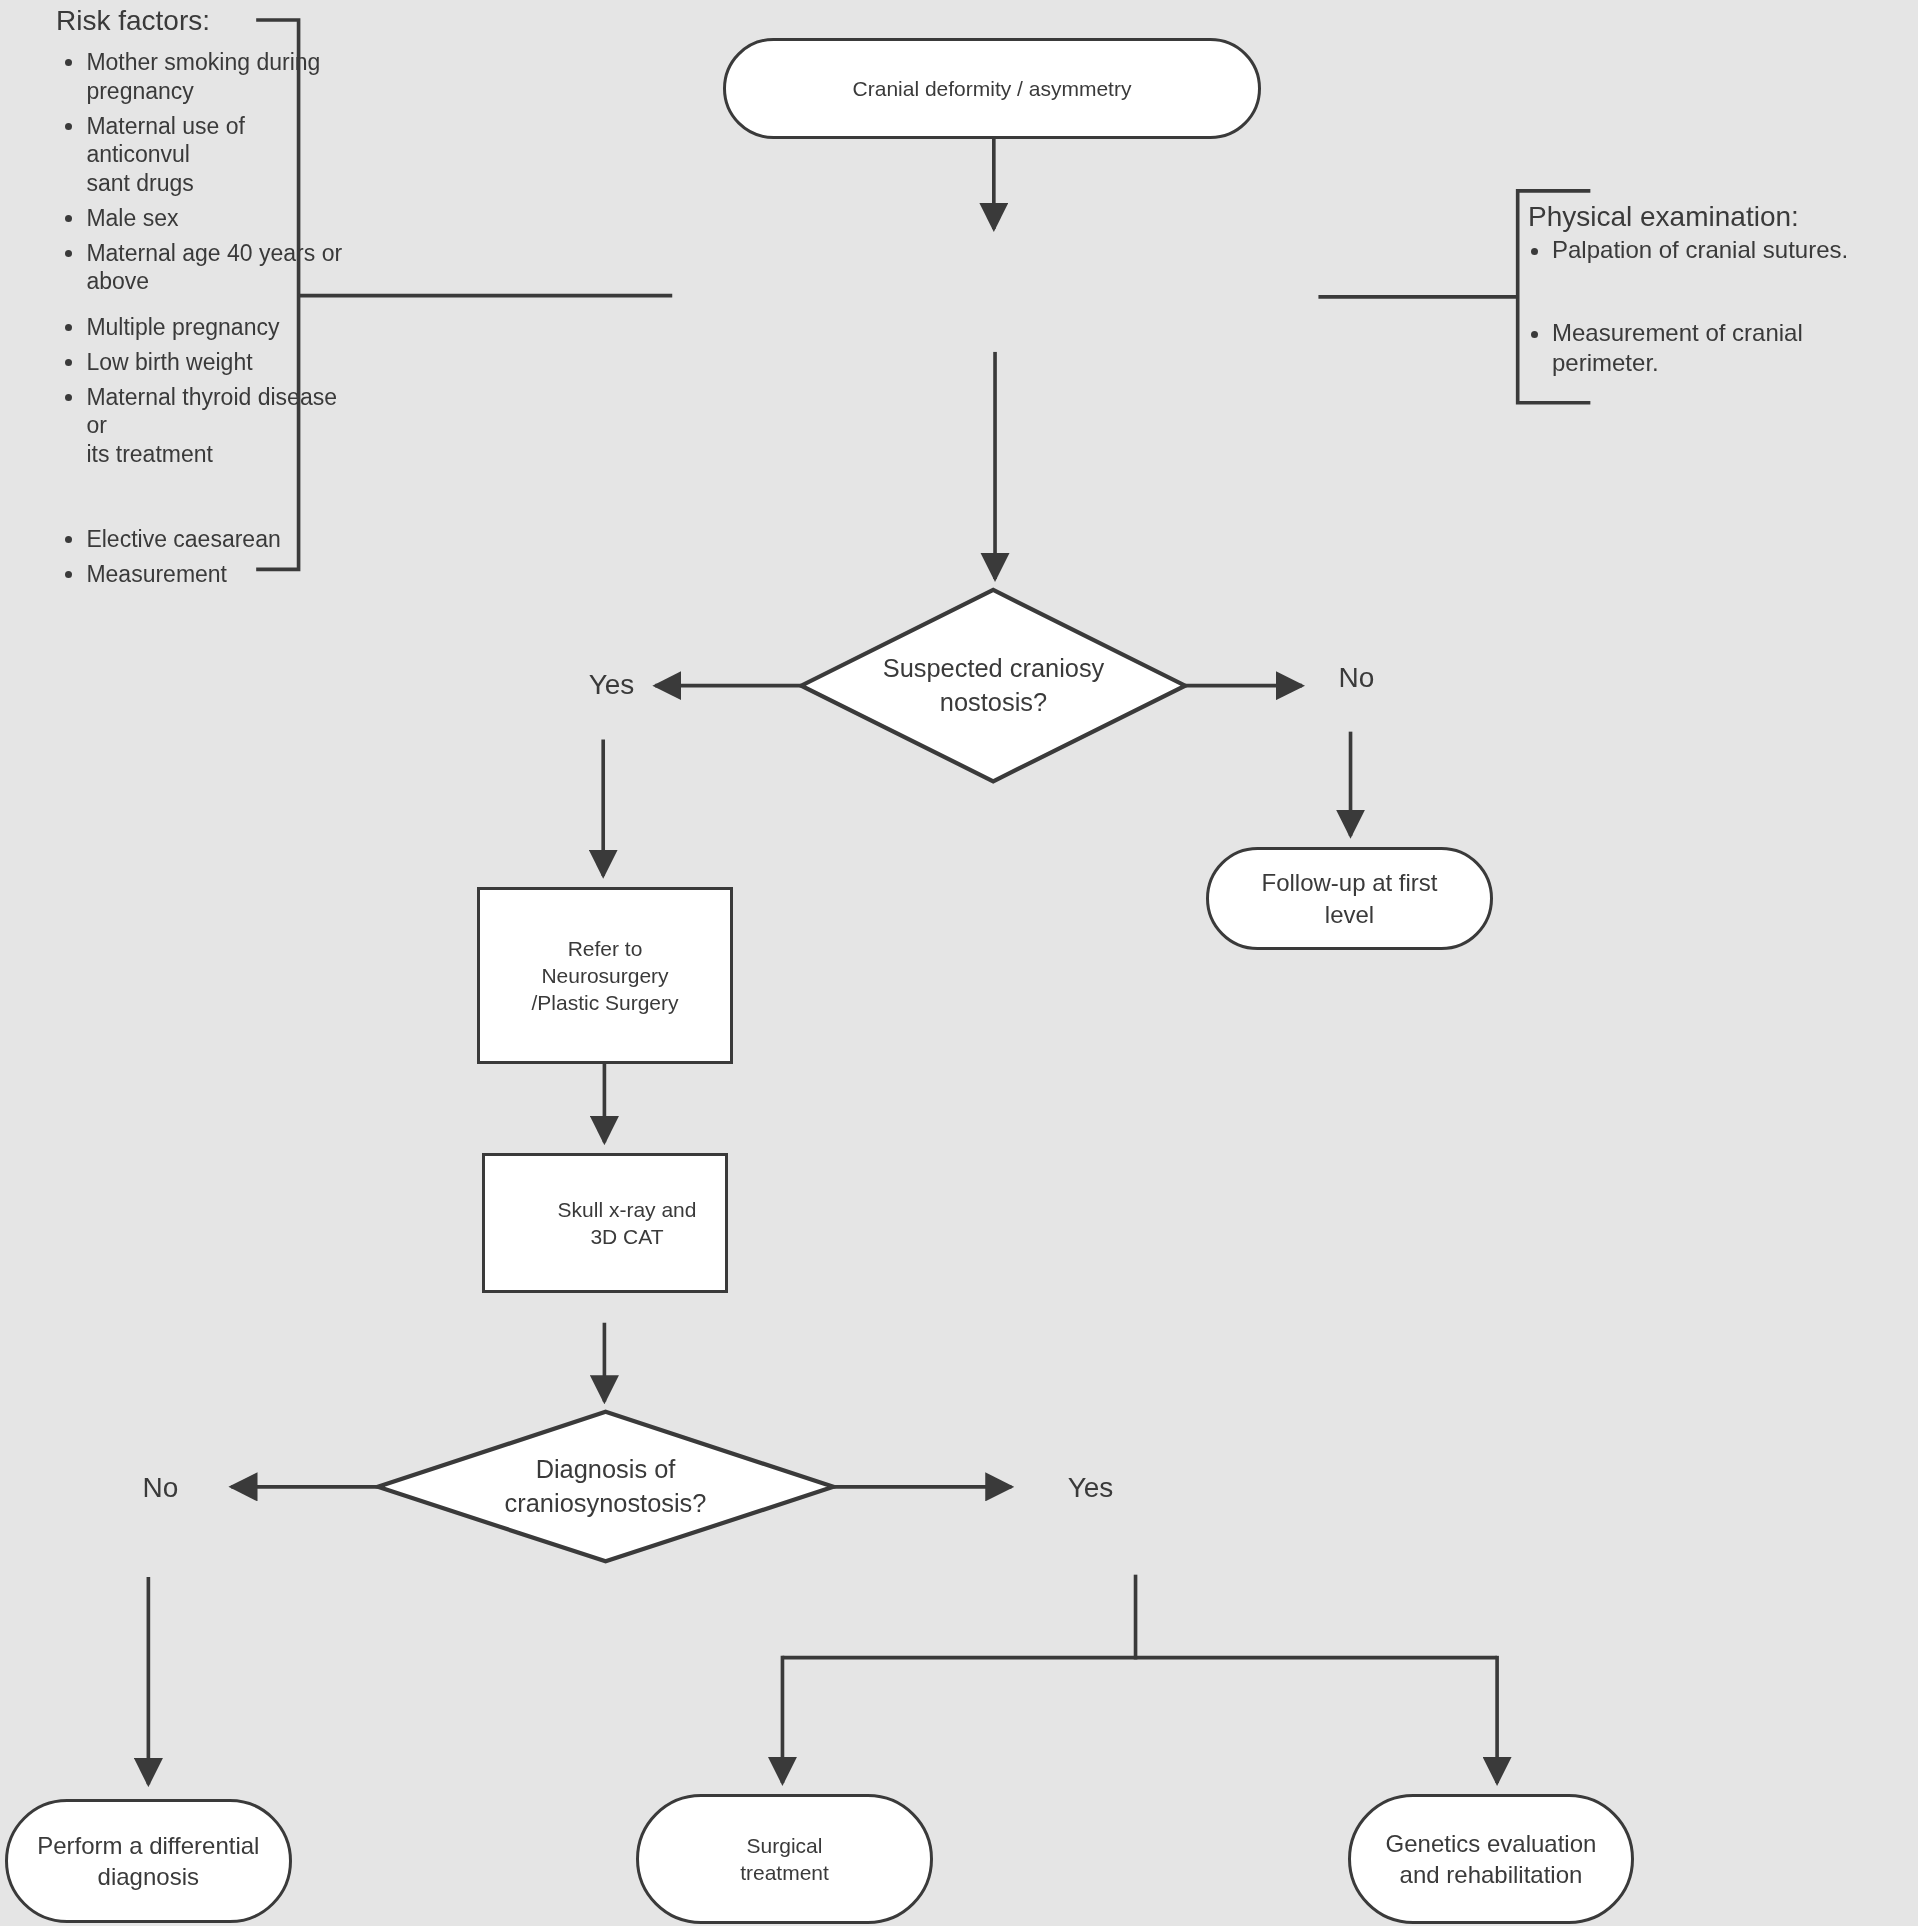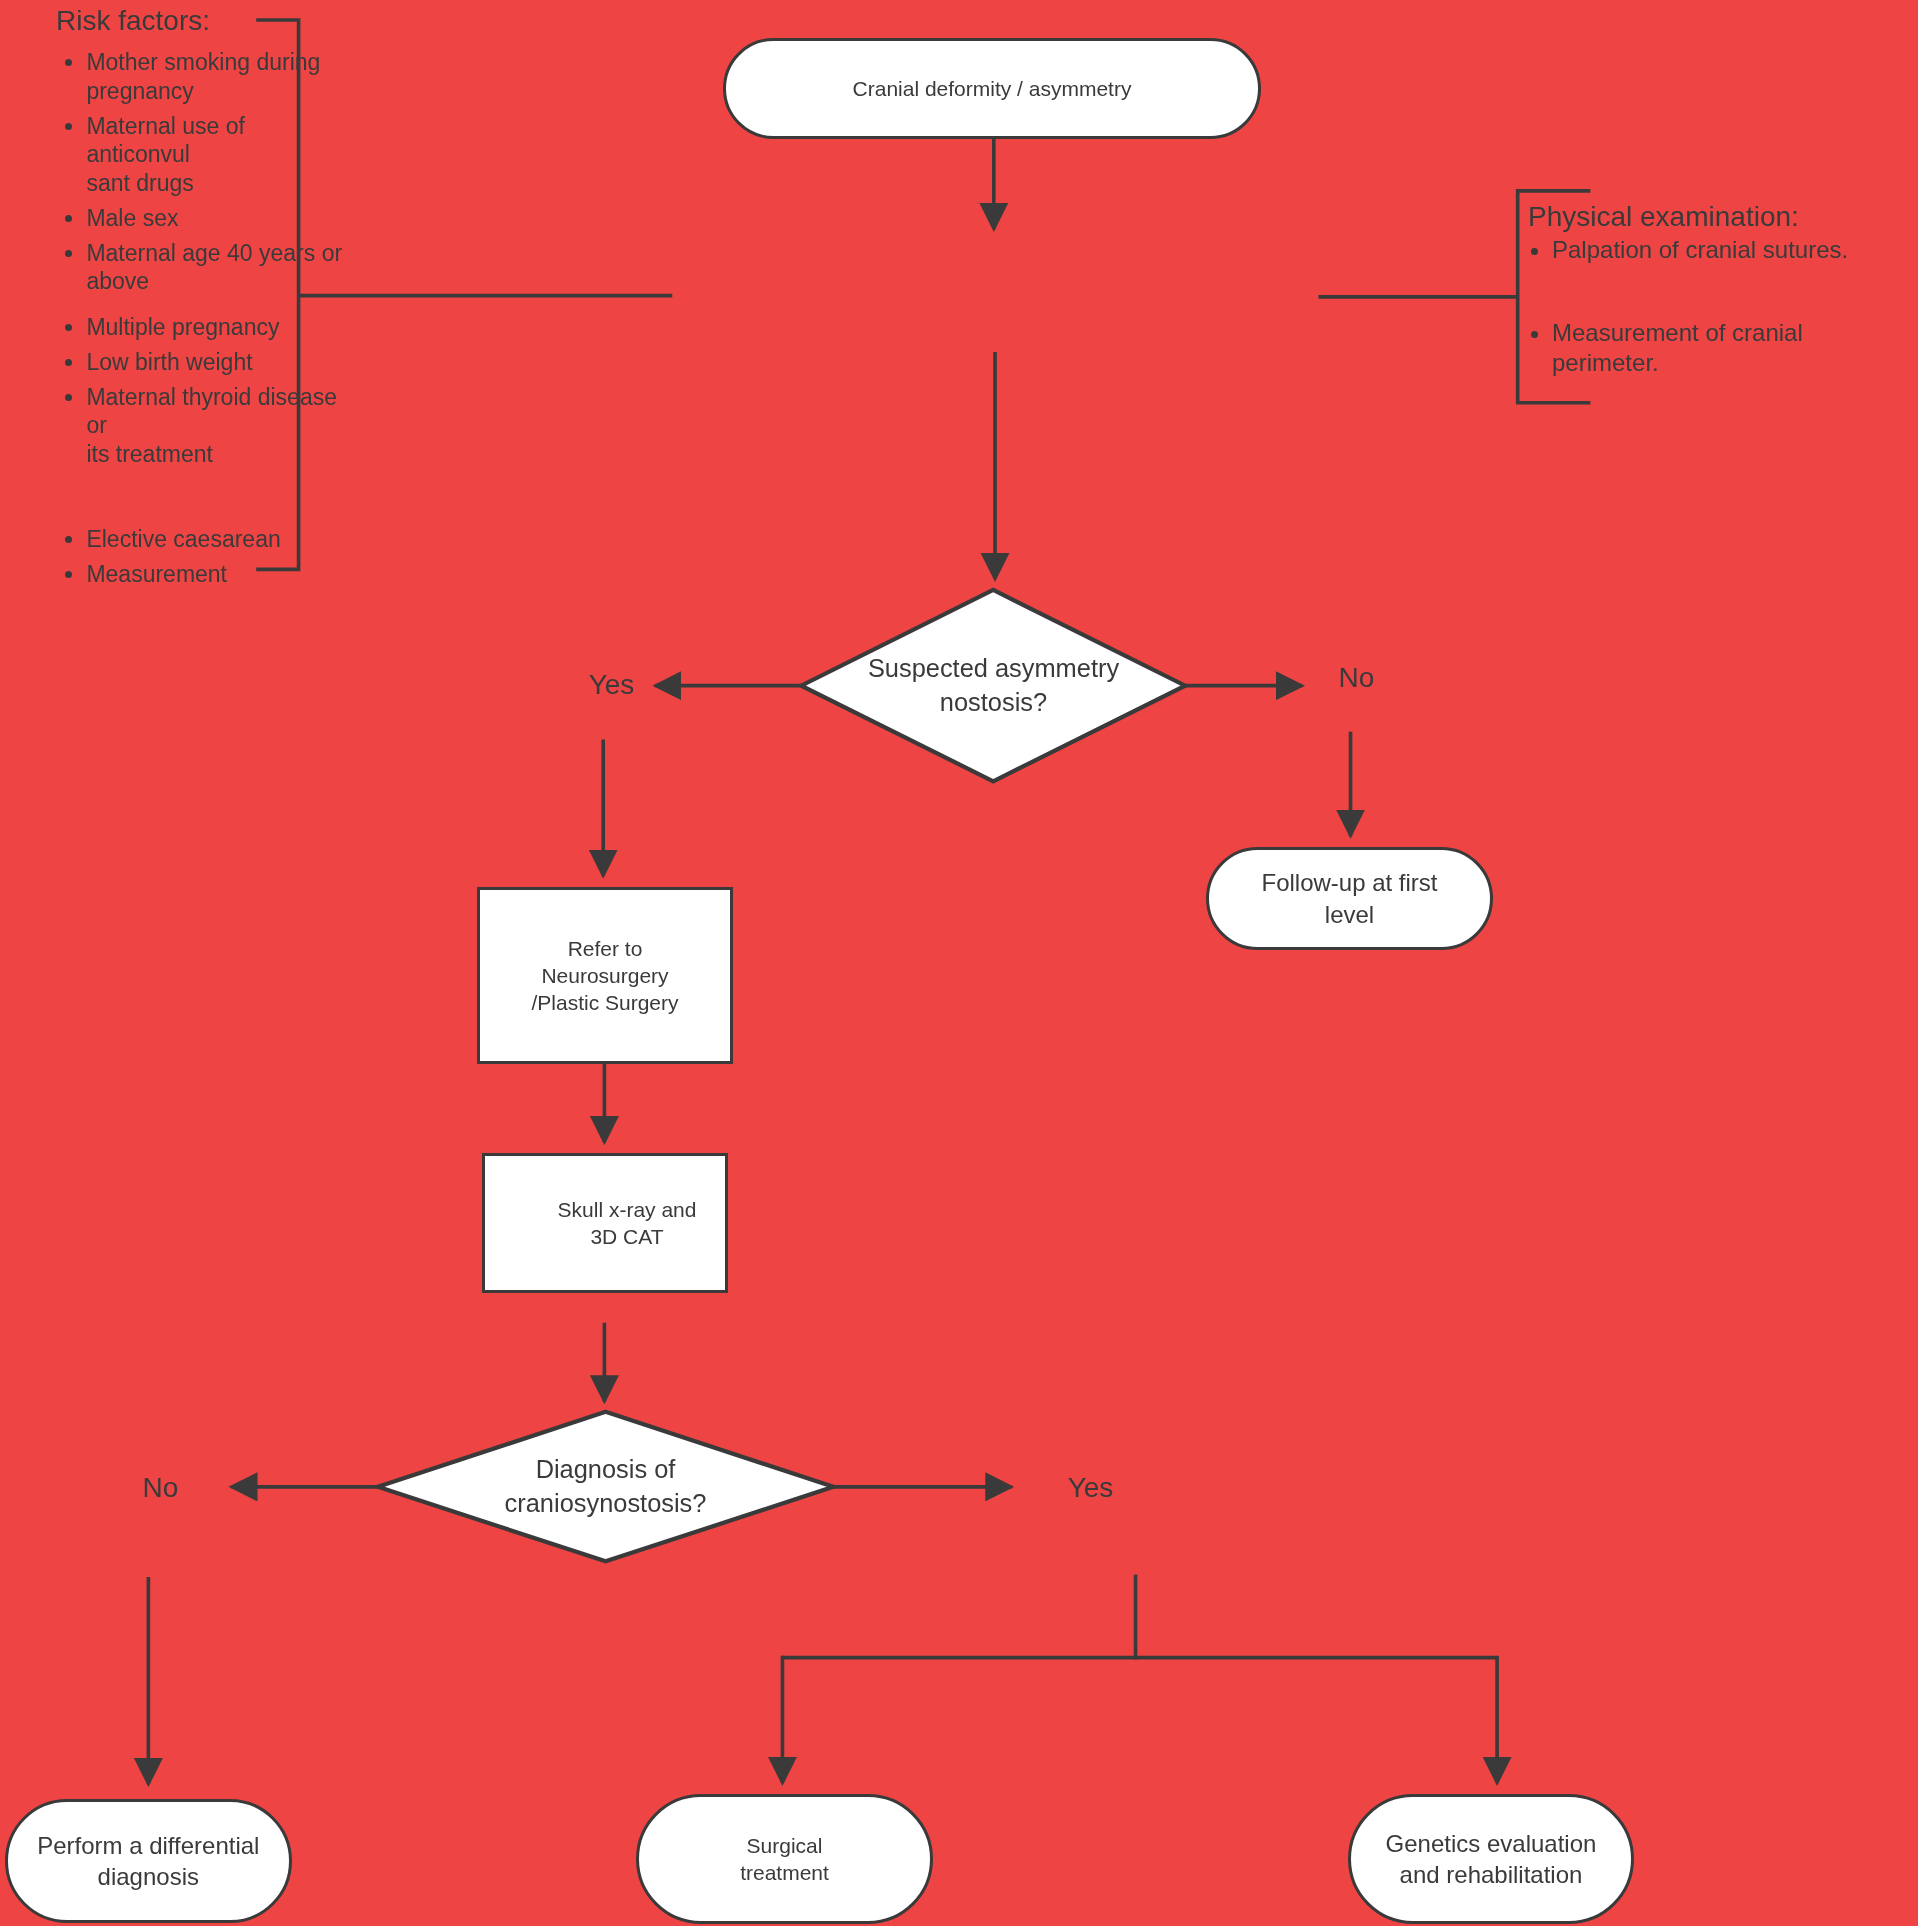--- a/index.html
+++ b/index.html
@@ -1,19 +1,19 @@
 <!DOCTYPE html>
 <html style="font-size:9.7px"><head>
 <meta charset="utf-8">
 <style>
   html,body{margin:0;padding:0;background:#ffffff;}
   #canvas{
     position:relative;
     width:1918px;height:1926px;
-    background:#ef4444;
+    background:#e5e5e5;
     font-family:"Liberation Sans","DejaVu Sans",sans-serif;
     color:#3a3a3a;
     overflow:hidden;
   }
   #edges{position:absolute;left:0;top:0;}
   .ln{stroke:#3a3a3a;stroke-width:6;fill:none;}
   .shape{stroke:#3a3a3a;stroke-width:7;fill:#ffffff;}
   .node{
     position:absolute;
     display:flex;align-items:center;justify-content:center;
@@ -112,21 +112,21 @@
   <div class="heading" style="left:1528px;top:200px;">Physical examination:</div>
   <ul id="pe-list" class="blist">
     <li class="gap">Palpation of cranial sutures.</li>
     <li class="gap-big">Measurement of cranial
 perimeter.</li>
   </ul>
 
   <div class="node stadium" style="left:723px;top:38px;width:538px;height:101px;">Cranial deformity / asymmetry</div>
 
 
-  <div class="dlabel" style="left:812px;top:628px;width:363px;height:115px;">Suspected asymmetry
+  <div class="dlabel" style="left:812px;top:628px;width:363px;height:115px;">Suspected craniosy
 nostosis?</div>
 
   <div class="node" style="left:477px;top:887px;width:256px;height:177px;">Refer to
 Neurosurgery
 /Plastic Surgery</div>
 
   <div class="node" style="left:482px;top:1153px;width:246px;height:140px;padding-left:44px;">Skull x-ray and
 3D CAT</div>
 
   <div class="node stadium" style="left:1206px;top:847px;width:287px;height:103px;border-radius:52px;font-size:24px;">Follow-up at first

